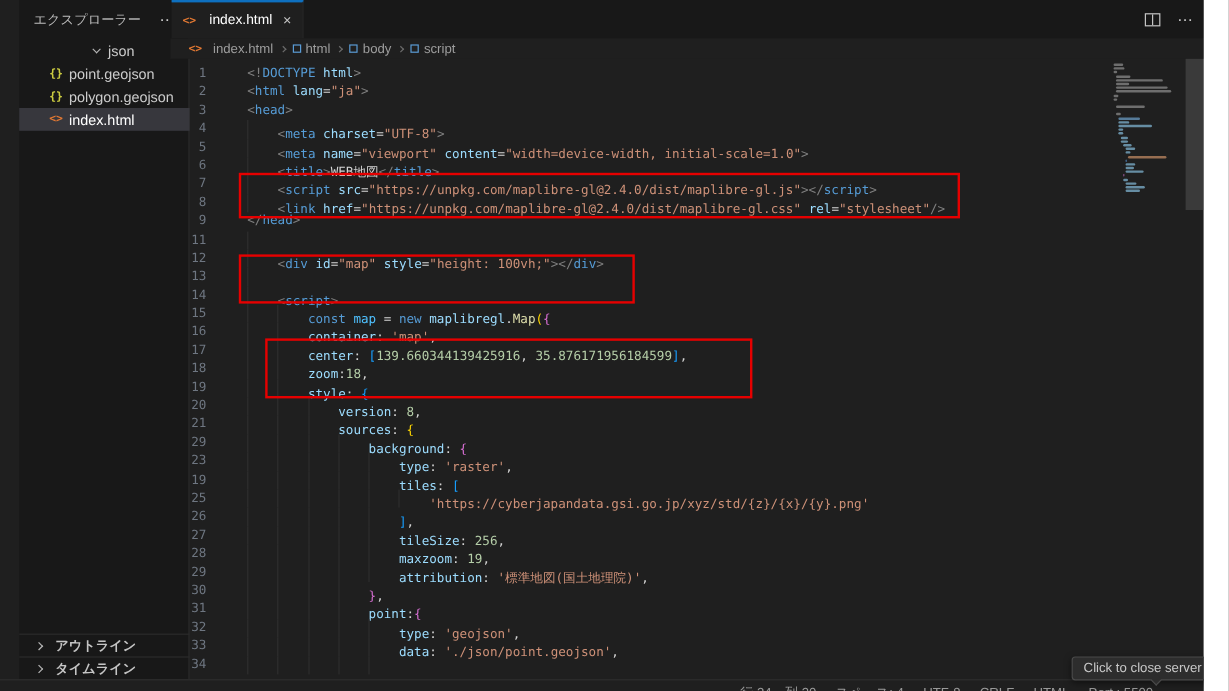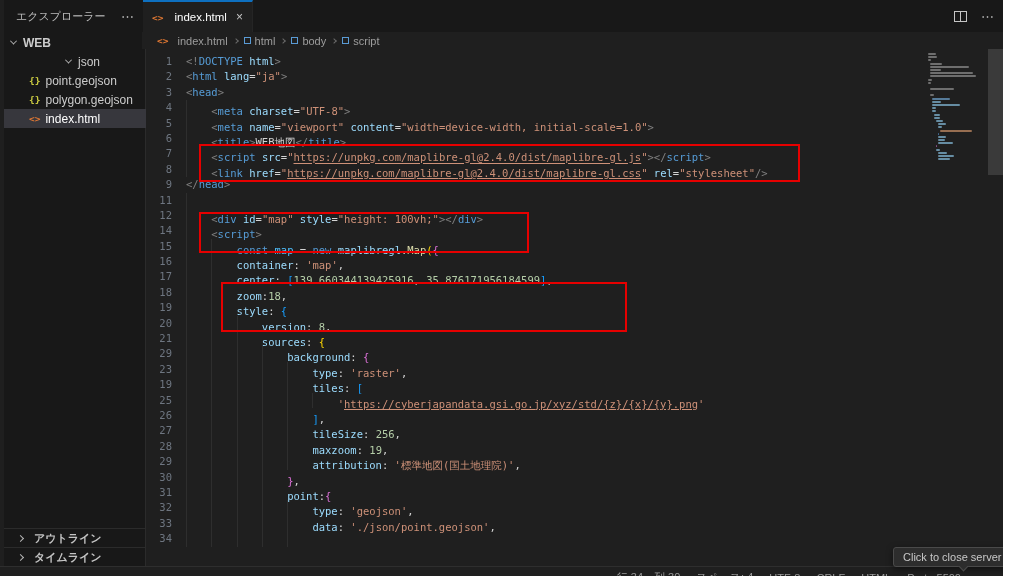--- a/index.html
+++ b/index.html
@@ -4,21 +4,21 @@
 <style>
   * { box-sizing: border-box; }
   html,body { margin:0; padding:0; }
   body {
     width:1024px; height:576px; overflow:hidden; position:relative;
     background:#ffffff; font-family:"Liberation Sans",sans-serif;
   }
   .window { position:absolute; left:0; top:0; width:1003px; height:576px; background:#1f1f1f; overflow:hidden; }
 
   
-  .sidebar { position:absolute; left:4px; top:0; width:142px; height:566px; background:#181818; border-right:1px solid #2b2b2b; }
+  .sidebar { position:absolute; left:16px; top:0; width:142px; height:566px; background:#181818; border-right:1px solid #2b2b2b; }
   .sb-header { height:32px; display:flex; align-items:center; justify-content:space-between; padding:0 10px 0 12px; font-size:11px; color:#bcbcbc; }
   .sb-more { color:#cccccc; font-size:13px; cursor:pointer; letter-spacing:1px; }
   .file-tree { position:absolute; top:33px; left:0; width:142px; }
   .row { height:19px; display:flex; align-items:center; font-size:12px; color:#cccccc; cursor:pointer; white-space:nowrap; }
   .row.sel { background:#37373d; color:#ffffff; }
   .bold { font-weight:bold; }
   .chev { width:5px; height:5px; border-right:1.3px solid #b5b5b5; border-bottom:1.3px solid #b5b5b5; display:inline-block; flex:none; margin-right:7px; }
   .chev.down { transform:rotate(45deg) translate(-1px,-1px); }
   .chev.right { transform:rotate(-45deg); }
   .ficon { font-family:"DejaVu Sans Mono",monospace; font-size:9.5px; font-weight:bold; margin-right:5px; flex:none; }
@@ -40,24 +40,24 @@
   .breadcrumb { position:absolute; left:142px; top:32px; width:861px; height:17px; background:#1f1f1f; display:flex; align-items:center; font-size:11px; color:#9d9d9d; padding-left:15px; }
   .crumb { display:flex; align-items:center; gap:4px; cursor:pointer; }
   .crumb-sep { width:4px; height:4px; border-right:1px solid #6a6a6a; border-bottom:1px solid #6a6a6a; transform:rotate(-45deg); margin:0 6px; }
   .cube { width:7px; height:7px; border:1px solid #5a9bd5; display:inline-block; flex:none; }
 
   
   .code { position:absolute; left:142px; top:49px; width:846px; height:517px; padding-top:5px;
           font-family:"DejaVu Sans Mono",monospace; font-size:10.5px; line-height:15.4px; overflow:hidden; cursor:text; }
   .line { display:flex; height:15.4px; }
   .ln { width:44px; text-align:right; padding-right:14px; color:#6e7681; flex:none; }
-  .codetext { white-space:pre; }
+  .codetext { white-space:pre;margin-left:20px; }
   .guide { display:inline-block; width:4ch; height:15.4px; border-left:1px solid #2e2e2e; }
   .p{color:#808080} .tag{color:#569cd6} .attr{color:#9cdcfe} .str{color:#ce9178}
-  .stru{color:#ce9178; text-decoration:underline}
+  .stru{color:#ce9178; }
   .kw{color:#569cd6} .varb{color:#4fc1ff} .fn{color:#dcdcaa} .prop{color:#9cdcfe}
   .num{color:#b5cea8} .pl{color:#d4d4d4}
   .b1{color:#ffd700} .b2{color:#da70d6} .b3{color:#179fff}
 
   
   .minimap { position:absolute; left:928px; top:53px; width:52px; }
   .mm-bar { height:2px; margin-bottom:1.2px; border-radius:1px; opacity:.75; }
   .scrollbar { position:absolute; left:988px; top:49px; width:15px; height:517px; }
   .thumb { margin-top:0; height:126px; background:#565656; opacity:.5; cursor:pointer; }
 
@@ -76,24 +76,20 @@
 <body>
 
 <div class="window">
 
   <div class="sidebar">
     <div class="sb-header">
       <span>エクスプローラー</span>
       <span class="sb-more">⋯</span>
     </div>
     <div class="file-tree">
-        <div class="row" style="padding-left: 7px;">
-          <span class="chev down"></span>
-          <span class="bold">WEB</span>
-        </div>
         <div class="row" style="padding-left: 16px; justify-content: center;">
           <span class="chev down"></span>
           <span>json</span>
         </div>
         <div class="row" style="padding-left: 25px;">
           <span class="ficon json-ic">{}</span>
           <span>point.geojson</span>
         </div>
         <div class="row" style="padding-left: 25px;">
           <span class="ficon json-ic">{}</span>
@@ -187,20 +183,24 @@
         <span class="ln">9</span>
         <span class="codetext"><span class="p">&lt;/</span><span class="tag">head</span><span class="p">&gt;</span></span>
       </div>
       <div class="line">
         <span class="ln">11</span>
         <span class="codetext"><span class="guide"></span></span>
       </div>
       <div class="line">
         <span class="ln">12</span>
         <span class="codetext"><span class="guide"></span><span class="p">&lt;</span><span class="tag">div</span><span class="pl"> </span><span class="attr">id</span><span class="pl">=</span><span class="str">"map"</span><span class="pl"> </span><span class="attr">style</span><span class="pl">=</span><span class="str">"height: 100vh;"</span><span class="p">&gt;&lt;/</span><span class="tag">div</span><span class="p">&gt;</span></span>
+      </div>
+      <div class="line">
+        <span class="ln">13</span>
+        <span class="codetext"><span class="guide"></span></span>
       </div>
       <div class="line">
         <span class="ln">14</span>
         <span class="codetext"><span class="guide"></span><span class="p">&lt;</span><span class="tag">script</span><span class="p">&gt;</span></span>
       </div>
       <div class="line">
         <span class="ln">15</span>
         <span class="codetext"><span class="guide"></span><span class="guide"></span><span class="kw">const</span><span class="pl"> </span><span class="varb">map</span><span class="pl"> = </span><span class="kw">new</span><span class="pl"> </span><span class="attr">maplibregl</span><span class="pl">.</span><span class="fn">Map</span><span class="b1">(</span><span class="b2">{</span></span>
       </div>
       <div class="line">

